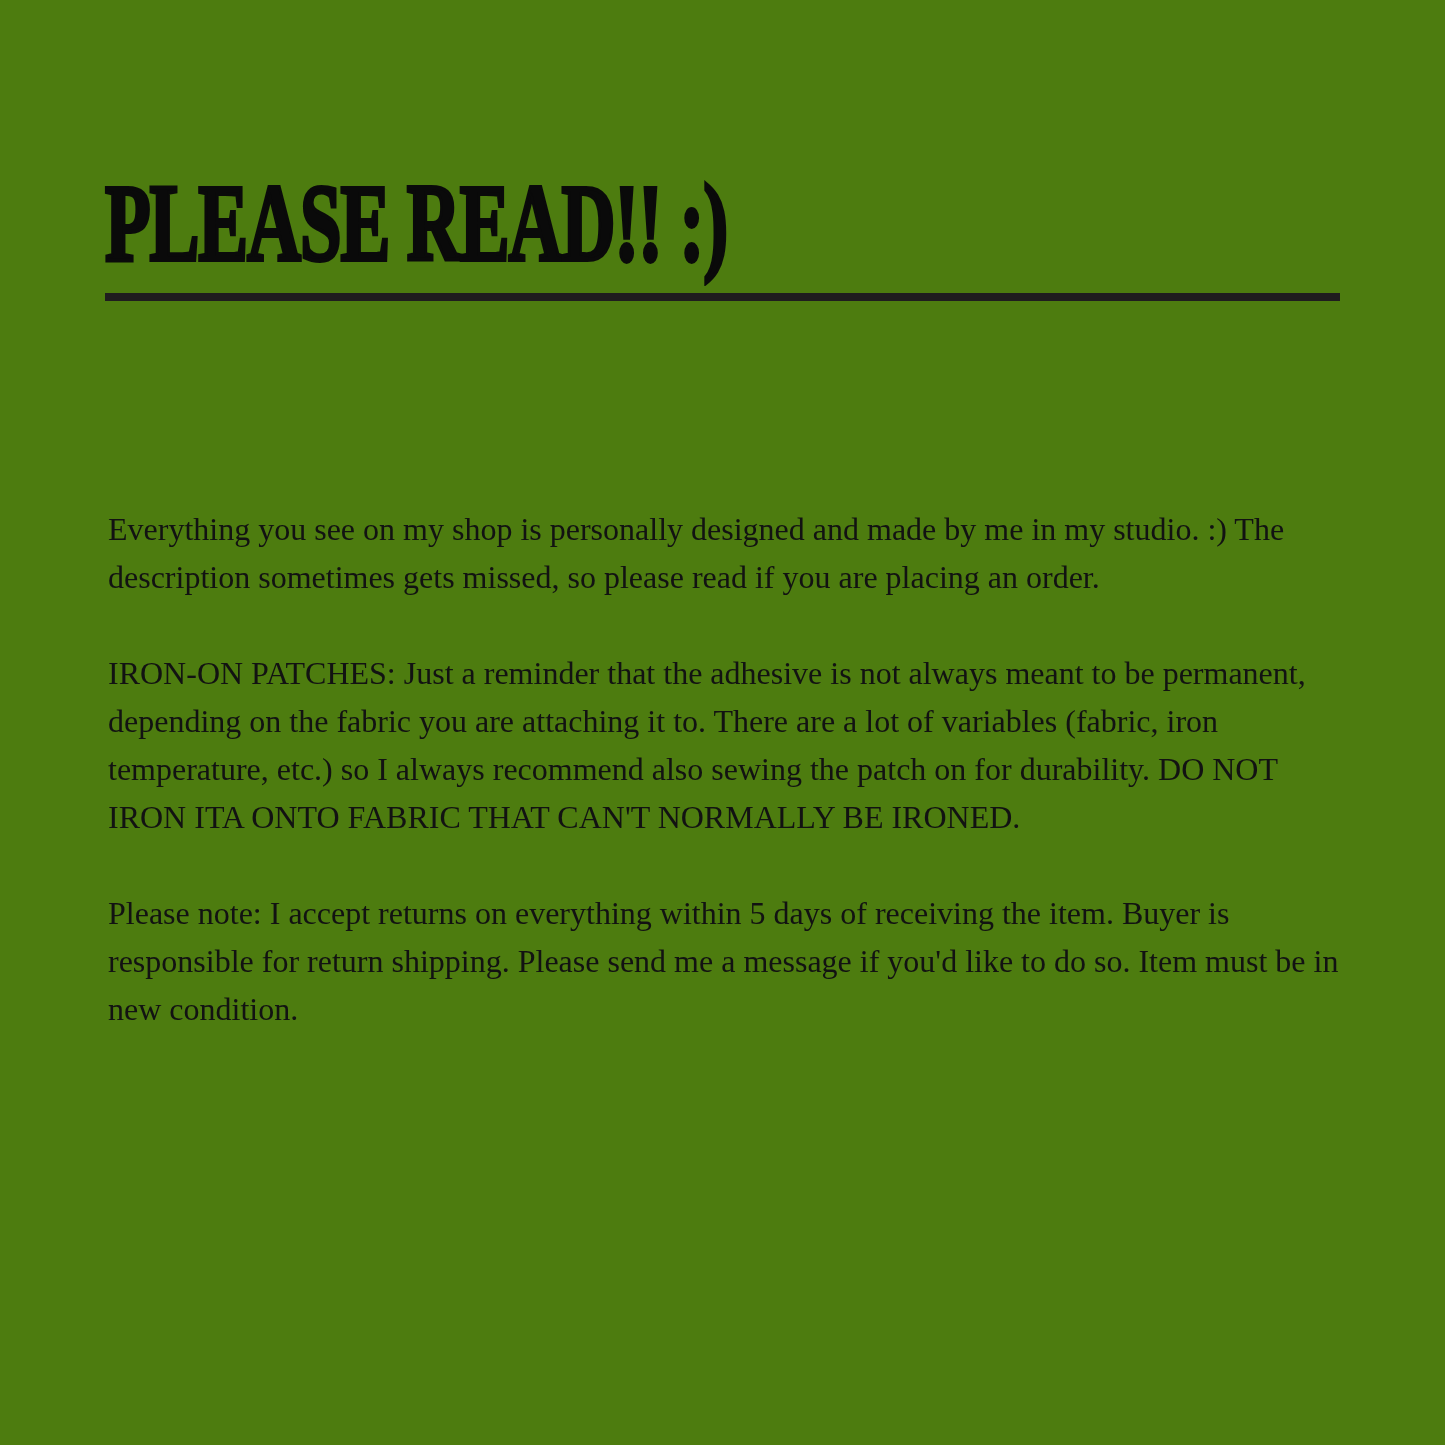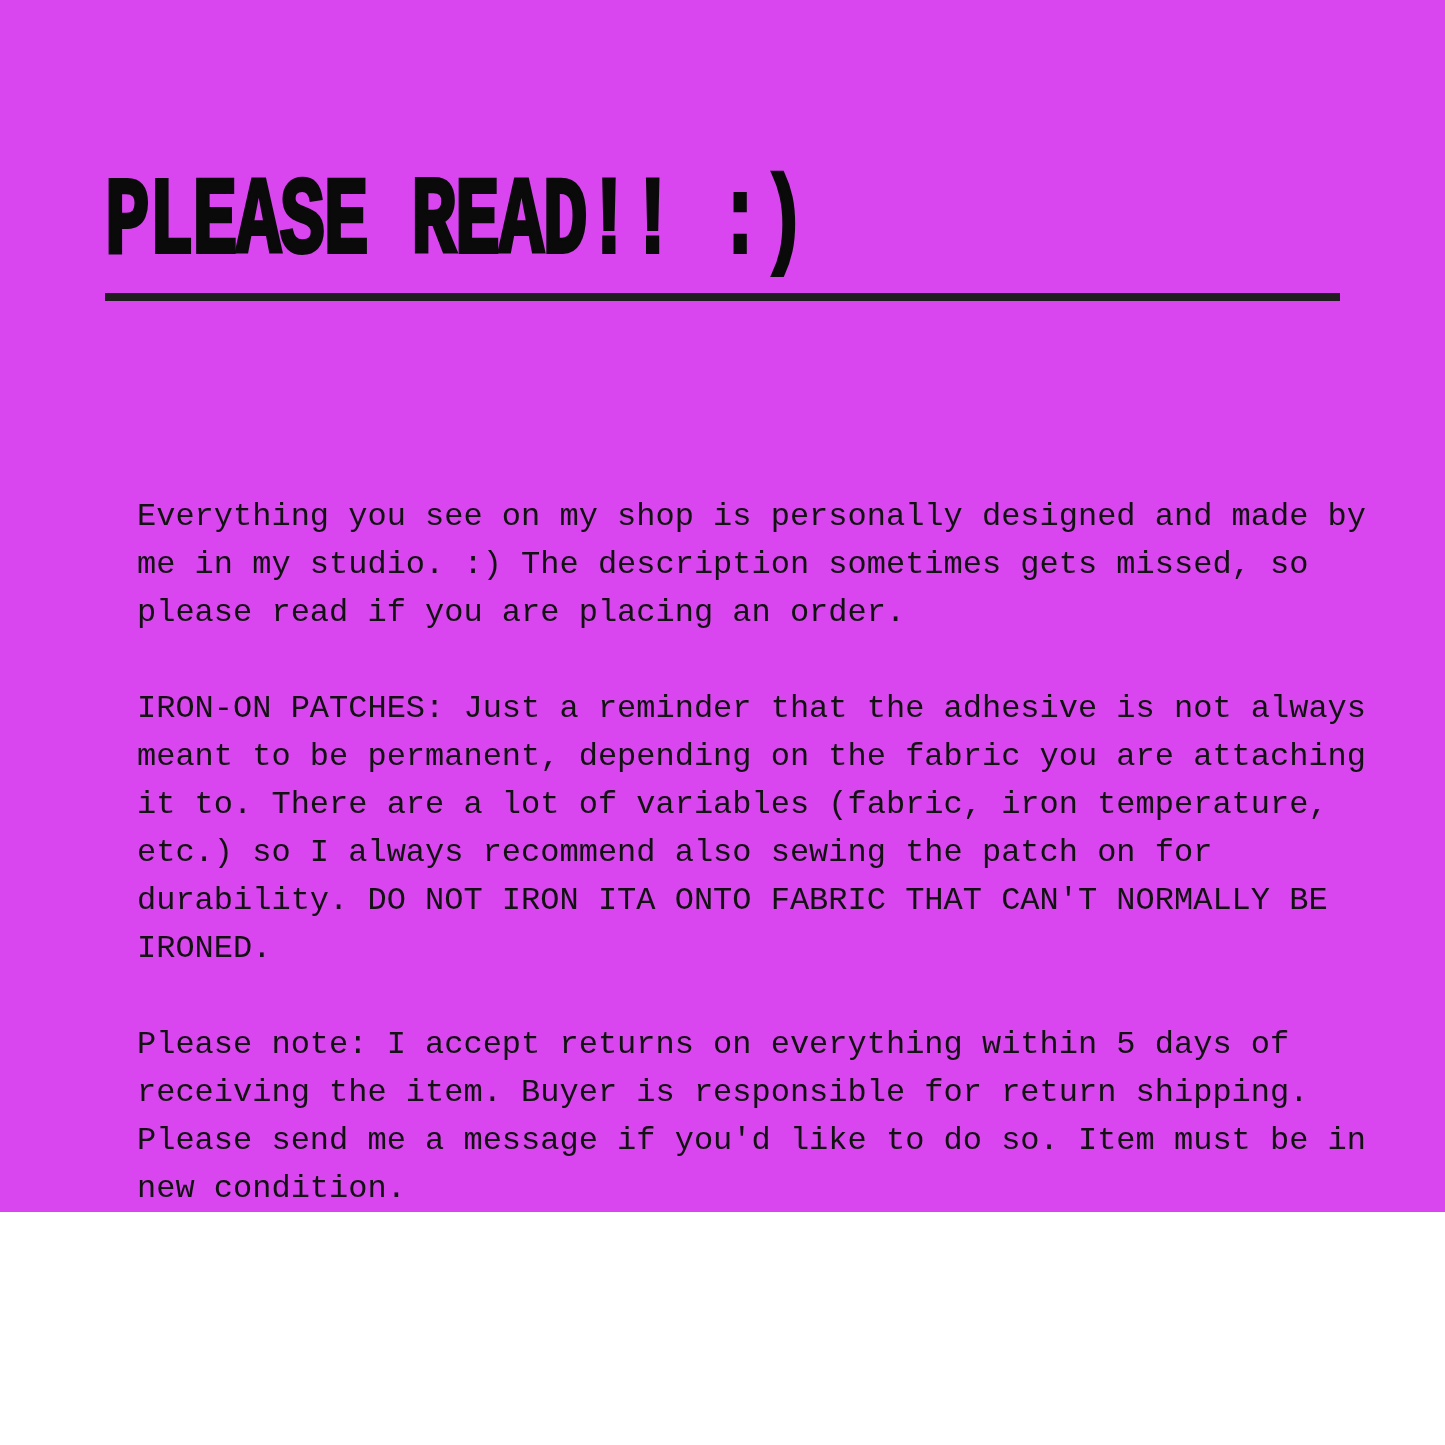--- a/index.html
+++ b/index.html
@@ -3,24 +3,24 @@
 <meta charset="utf-8">
 <style>
   html, body {
     margin: 0;
     padding: 0;
     background: #ffffff;
   }
   .canvas {
     position: relative;
     width: 1445px;
-    height: 1212px;
-    background: #d946ef;
+    height: 1445px;
+    background: #4d7c0f;
     overflow: hidden;
-    font-family: Liberation Mono, monospace;
+    font-family: Liberation Serif, serif;
     color: #121212;
   }
   .title {
     position: absolute;
     left: 105px;
     top: 168px;
     margin: 0;
     font-size: 110px;
     line-height: 1;
     font-weight: bold;
@@ -35,27 +35,26 @@
     position: absolute;
     left: 105px;
     top: 293px;
     width: 1235px;
     height: 8px;
     background: #1f1d1e;
   }
   .body-text {
     position: absolute;
     left: 108px;
-    top: 493px;
+    top: 505px;
     width: 1250px;
     font-size: 32px;
     line-height: 48px;
     letter-spacing: 0;
     color: #121212;
-    margin-left: 29px;
   }
   .body-text p {
     margin: 0 0 48px 0;
   }
   .body-text p:last-child {
     margin-bottom: 0;
   }
 </style>
 </head>
 <body>

